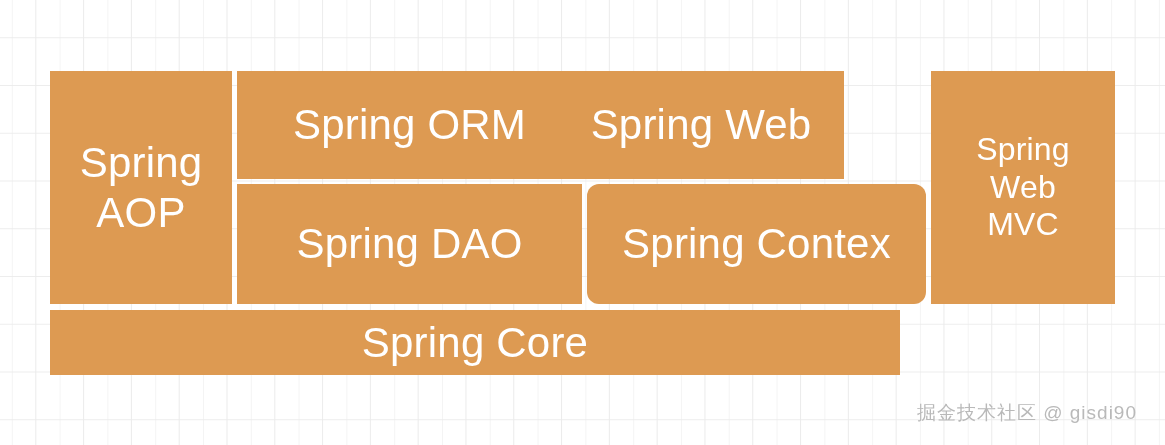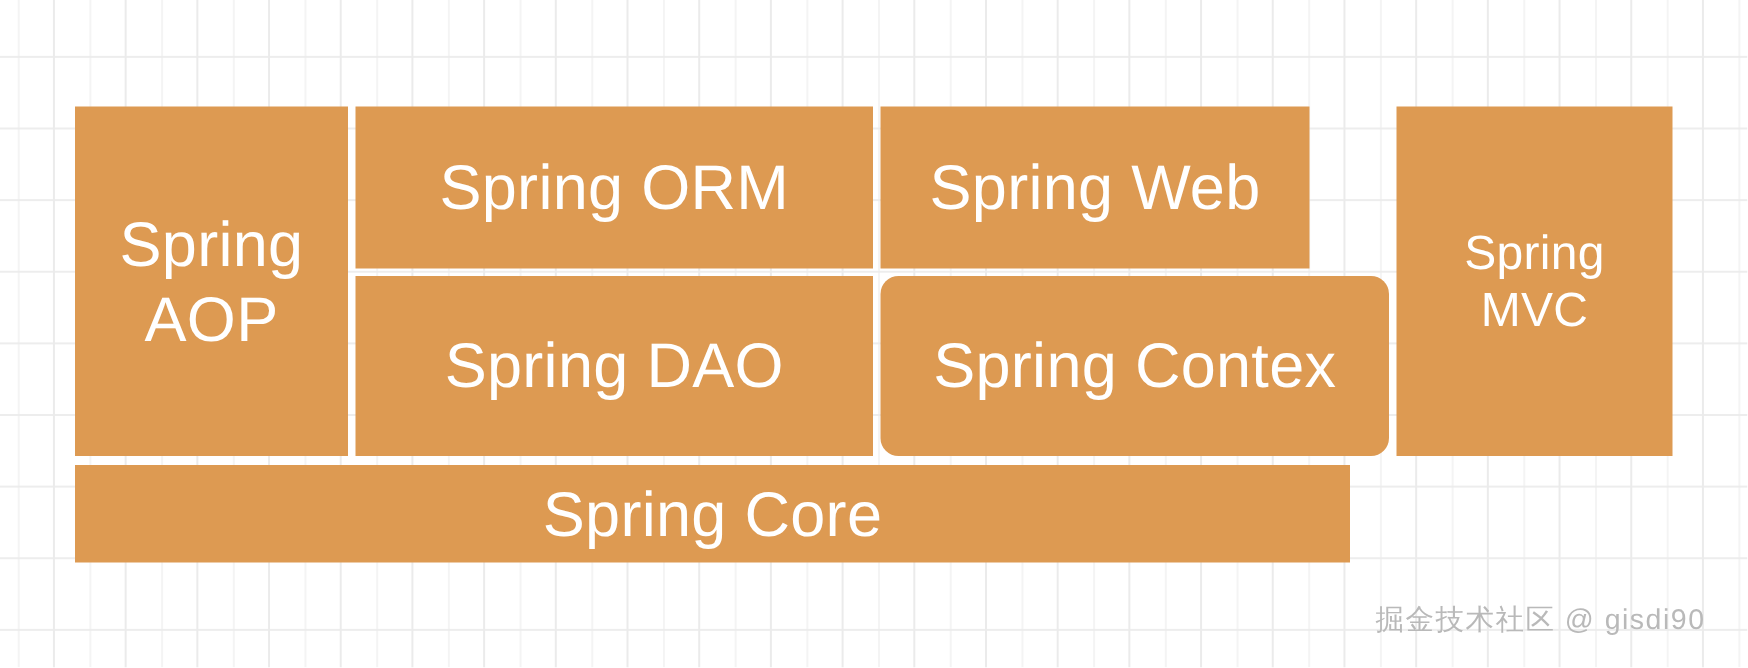--- a/index.html
+++ b/index.html
@@ -54,21 +54,21 @@
   }
 
   .block span {
     display: block;
   }
 
   
   #block-aop      { left: 50px;  top: 71px;  width: 182px; height: 233px; }
   #block-orm      { left: 237px; top: 71px;  width: 345px; height: 108px; }
   #block-dao      { left: 237px; top: 184px; width: 345px; height: 120px; text-align: center; }
-  #block-web      { left: 587px; top: 71px;  width: 286px; height: 108px; }
+  #block-web      { left: 558px; top: 71px;  width: 286px; height: 108px; }
   #block-contex   { left: 587px; top: 184px; width: 339px; height: 120px; border-radius: 12px; }
   #block-webmvc   { left: 931px; top: 71px;  width: 184px; height: 233px; font-size: 32px; }
   #block-core     { left: 50px;  top: 310px; width: 850px; height: 65px; }
 
   #watermark {
     position: absolute;
     right: 28px;
     top: 400px;
     font-size: 19px;
     color: #b9b9b9;
@@ -104,20 +104,21 @@
     <span>Spring Web</span>
   </div>
 
   <div class="block" id="block-contex">
     <span>Spring Contex</span>
   </div>
 
   <div class="block" id="block-webmvc">
     <span>
       <span>Spring</span>
+      <span>Web</span>
       <span>MVC</span>
     </span>
   </div>
 
   <div class="block" id="block-core">
     <span>Spring Core</span>
   </div>
 
   <div id="watermark">掘金技术社区 @ gisdi90</div>
 

